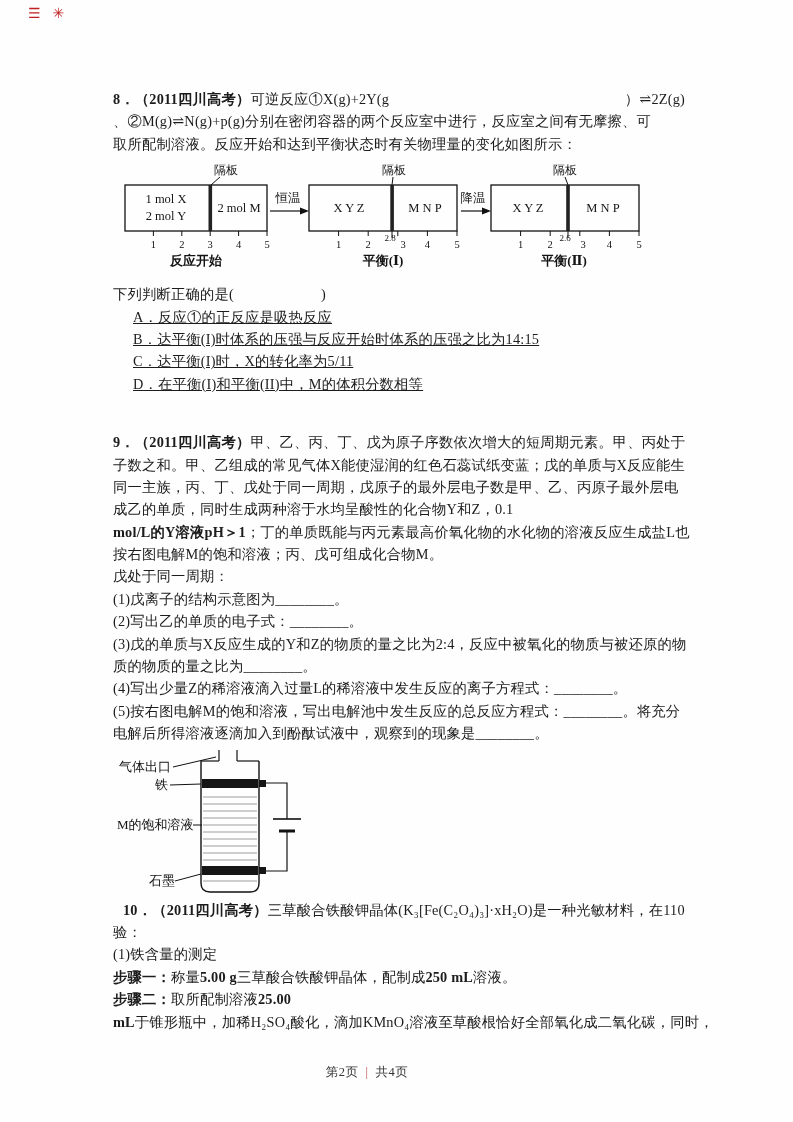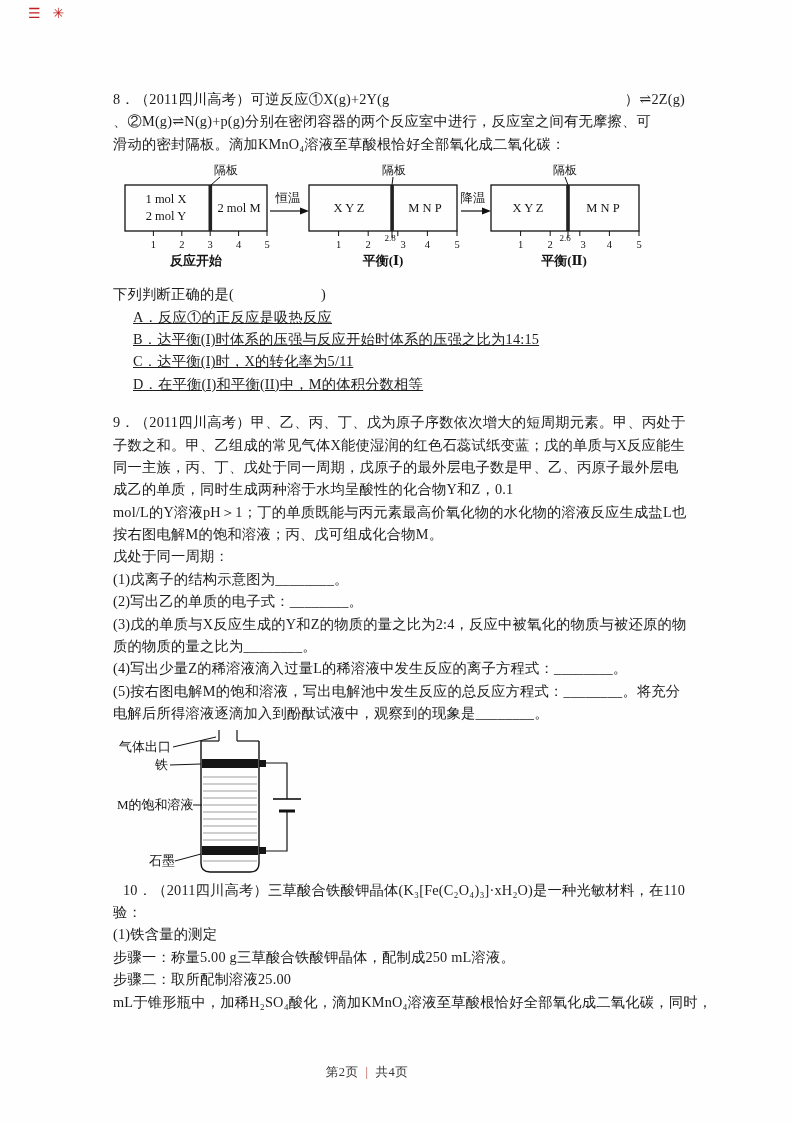--- a/index.html
+++ b/index.html
@@ -9,25 +9,25 @@
     font-family:"Liberation Serif","DejaVu Serif",serif;
     color:#1c1c1c;
     position:relative;
     overflow:hidden;
   }
   .page { position:absolute; inset:0; background:#fefefe; }
   .top-icons { position:absolute; left:28px; top:6px; display:flex; gap:12px; }
   .red-icon { color:#c02020; font-size:14px; line-height:16px; cursor:pointer; }
   .content { position:absolute; left:113px; top:88px; width:572px; }
   .line { font-size:14.3px; line-height:22.4px; height:22.4px; white-space:nowrap; letter-spacing:.2px; }
-  .b { font-weight:normal; }
+  .b { font-weight:bold; }
   .q8l1 { display:flex; }
   .fgap { flex:1 1 auto; }
   .opt { padding-left:20px;text-decoration:underline; }
-  .mt1 { margin-top:16px; }
+  .mt1 { margin-top:36px; }
   .q10-indent { padding-left:10px; }
   svg { display:block; }
   svg text { font-family:"Liberation Serif","DejaVu Serif",serif; fill:#141414; }
   .eqd { margin:6px 0 4px 0; }
   .figure2 { margin:2px 0 0 2px; }
   .footer { position:absolute; top:1064px; left:0; width:734px; text-align:center;
             font-size:12.5px; color:#333; letter-spacing:.5px; }
   .footer .sep { color:#c05050; margin:0 7px; }
 </style>
 </head>
@@ -42,21 +42,21 @@
 
   <div class="content">
 
     <div class="line q8l1">
       <span class="b">8．（2011四川高考）</span>
         <span>可逆反应①X(g)+2Y(g</span>
       <span class="fgap"></span>
       <span>）⇌2Z(g)</span>
     </div>
     <div class="line">、②M(g)⇌N(g)+p(g)分别在密闭容器的两个反应室中进行，反应室之间有无摩擦、可</div>
-    <div class="line">滑动的密封隔板。滴加KMnO₄溶液至草酸根恰好全部氧化成二氧化碳：</div>
+    <div class="line">取所配制溶液。反应开始和达到平衡状态时有关物理量的变化如图所示：</div>
 
     <svg class="eqd" width="570" height="118" viewBox="0 0 570 118">
 
       <text x="113" y="13" text-anchor="middle" font-size="12">隔板</text>
       <line x1="107" y1="16" x2="98" y2="24" stroke="#111" stroke-width="1"></line>
       <text x="281" y="13" text-anchor="middle" font-size="12">隔板</text>
       <line x1="280" y1="16" x2="279" y2="24" stroke="#111" stroke-width="1"></line>
       <text x="452" y="13" text-anchor="middle" font-size="12">隔板</text>
       <line x1="452" y1="16" x2="455" y2="24" stroke="#111" stroke-width="1"></line>
 

